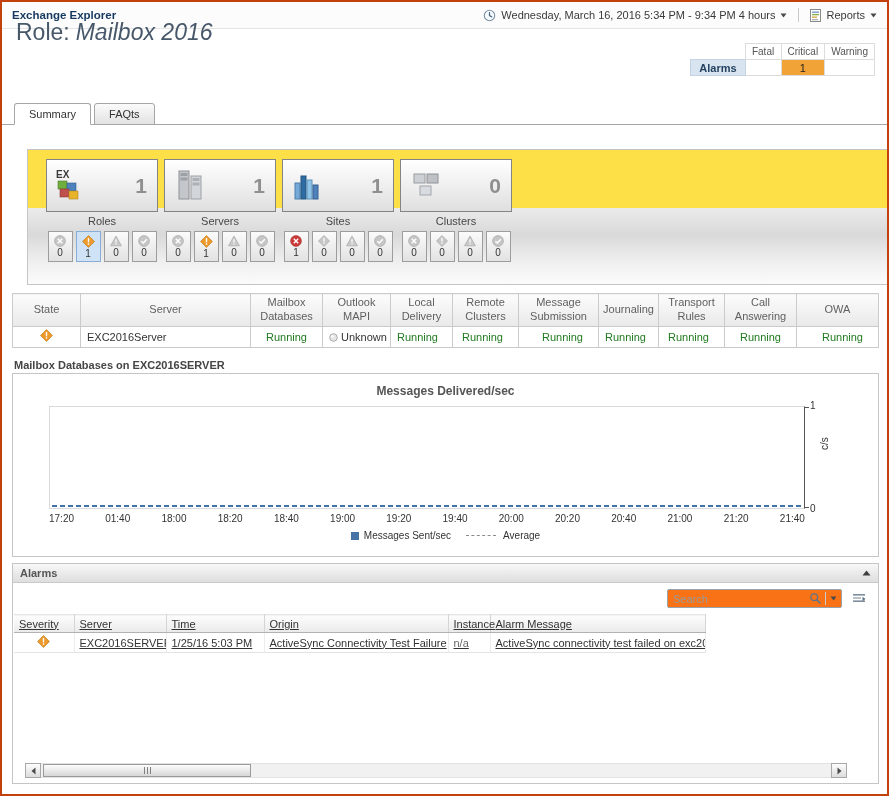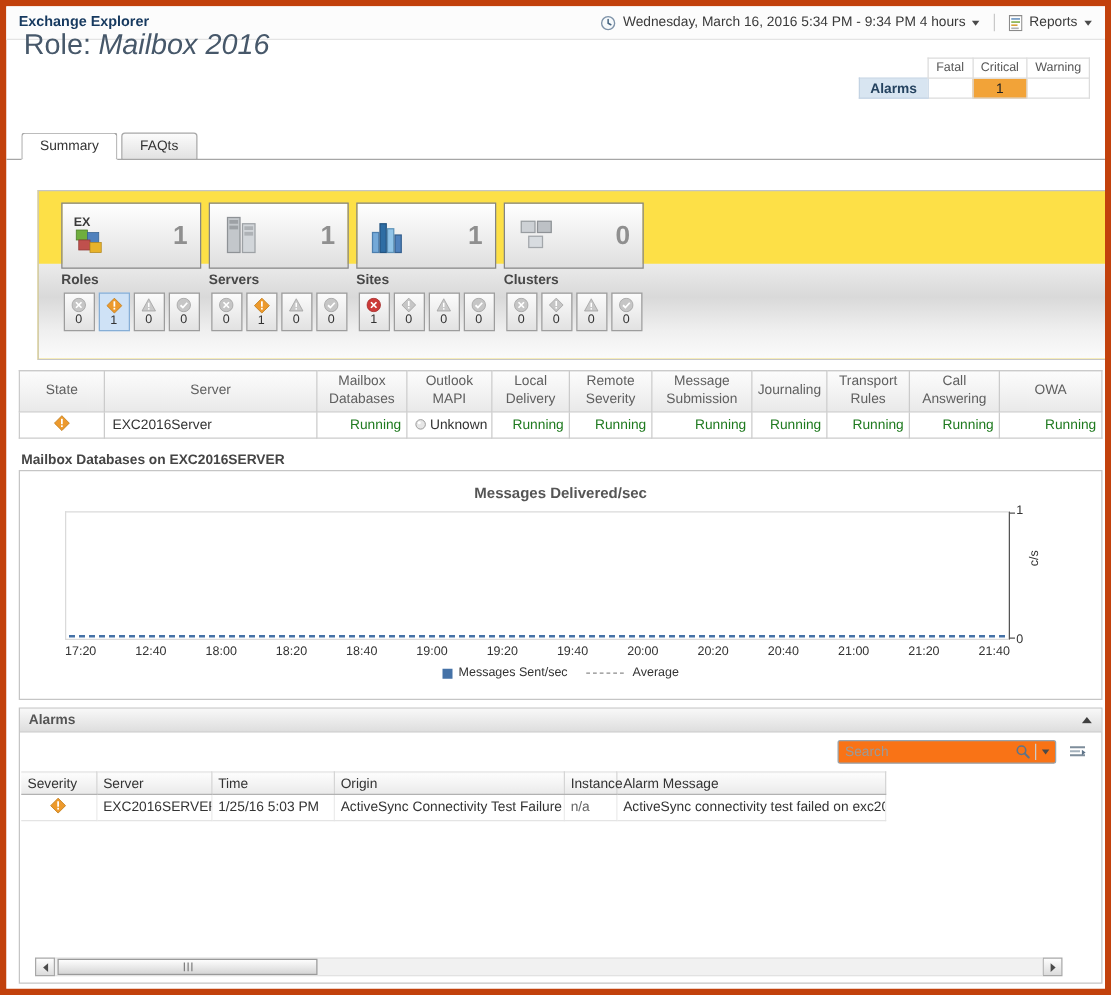--- a/index.html
+++ b/index.html
@@ -1,17 +1,17 @@
 <!DOCTYPE html>
 <html><head>
 <meta charset="utf-8">
 <style>
   * { margin:0; padding:0; box-sizing:border-box; }
   body { font-family:"Liberation Sans",sans-serif; background:#e9e9e9; }
-  #root { position:relative; width:889px; height:796px; background:#fff; border:5px solid #c2410c; overflow:hidden; font-size:11px; color:#333; }
+  #root { position:relative; width:889px; height:796px; background:#fff; border:2px solid #c2410c; overflow:hidden; font-size:11px; color:#333; }
   .icn { display:inline-flex; align-items:center; }
   .icn svg { display:block; }
 
   
   .topbar { position:absolute; top:0; left:0; right:0; height:27px; display:flex; align-items:center; padding:0 10px; background:#fcfcfc; border-bottom:1px solid #e4e4e4; }
   .app-title { font-weight:bold; color:#16395f; font-size:11.5px; cursor:pointer; }
   .topbar-right { margin-left:auto; display:flex; align-items:center; gap:5px; }
   .tr-text { color:#3a3a3a; }
   .vsep { width:1px; height:14px; background:#c9c9c9; margin:0 6px; }
 
@@ -32,32 +32,32 @@
   .tab.active { background:#fff; border-bottom:1px solid #fff; }
   .tabline { position:absolute; left:0; right:0; top:122px; height:1px; background:#a6a6a6; z-index:1; }
 
   
   .tile-panel { position:absolute; left:25px; top:147px; width:867px; height:136px; border:1px solid #c5c5c5; background:#fde047; overflow:hidden; }
   .tile-band { position:absolute; left:0; right:0; top:58px; bottom:0; background:linear-gradient(180deg,#ebebeb 0%,#d9d9d9 35%,#efefef 70%,#fbfbfb 100%); }
   .tiles-row { position:absolute; left:18px; top:9px; display:flex; gap:6px; z-index:2; }
   .tile { width:112px; }
   .tile-box { height:53px; border:1px solid #848484; background:linear-gradient(180deg,#ffffff,#dfdfdf); display:flex; align-items:center; padding:0 6px; cursor:pointer; }
   .tile-count { margin-left:auto; margin-right:4px; font-size:21px; font-weight:bold; color:#8f8f8f; }
-  .tile-label { text-align:left; font-weight:bold; color:#474747; margin-top:3px; height:14px; font-size:11px; }
+  .tile-label { text-align:center; font-weight:normal; color:#474747; margin-top:3px; height:14px; font-size:11px; }
   .tile-stats { display:flex; justify-content:center; gap:3px; margin-top:2px; }
   .stat-box { width:25px; height:31px; border:1px solid #9d9d9d; background:linear-gradient(180deg,#fbfbfb,#e2e2e2); display:flex; flex-direction:column; align-items:center; justify-content:center; gap:1px; cursor:pointer; }
   .stat-box.highlight { background:#cfe2f6; border-color:#86aed6; }
   .stat-count { font-size:10px; color:#333; line-height:10px; }
 
   
   .server-table { position:absolute; left:10px; top:291px; width:867px; border-collapse:collapse; table-layout:fixed; background:#fff; }
   .server-table th { border:1px solid #cbcbcb; background:linear-gradient(180deg,#fcfcfc,#e9e9e9); color:#5f5f5f; font-weight:normal; font-size:11px; padding:2px 3px; height:32px; text-align:center; line-height:1.25; }
   .server-table td { border:1px solid #cbcbcb; font-size:11px; height:21px; padding:2px 6px; background:#fff; }
   .server-table td.state-cell { text-align:center; }
-  .server-table td.status-cell { text-align:right; padding-right:4px; white-space:nowrap; }
+  .server-table td.status-cell { text-align:right; padding-right:15px; white-space:nowrap; }
   .server-table td.status-cell .icn { margin-right:3px; vertical-align:-1px; }
   .running .status-text { color:#1f7a1f; }
   .unknown .status-text { color:#333; }
 
   .section-title { position:absolute; left:12px; top:357px; font-weight:bold; color:#454545; font-size:11px; }
 
   
   .chart-panel { position:absolute; left:10px; top:371px; width:867px; height:184px; border:1px solid #c5c5c5; background:#fff; }
   .chart-title { text-align:center; margin-top:10px; font-weight:bold; font-size:12px; color:#555; }
   .plot { position:absolute; left:36px; top:32px; width:756px; height:103px; border:1px solid #dadada; border-right:1px solid #555; background:#fff; }
@@ -76,21 +76,21 @@
   
   .alarms-panel { position:absolute; left:10px; top:561px; width:867px; height:221px; border:1px solid #c5c5c5; background:#fff; }
   .alarms-header { height:19px; background:linear-gradient(180deg,#f8f8f8,#dedede); border-bottom:1px solid #c9c9c9; display:flex; align-items:center; padding:0 7px; cursor:pointer; }
   .alarms-title { font-weight:bold; color:#555; font-size:11px; }
   .collapse { margin-left:auto; cursor:pointer; }
   .search-row { position:absolute; top:25px; right:12px; display:flex; align-items:center; gap:10px; }
   .search-box { width:175px; height:19px; border:1px solid #98a3ac; border-radius:2px; background:#f97316; display:flex; align-items:center; padding:0 4px 0 5px; }
   .search-input { border:none; outline:none; flex:1; min-width:0; font-size:11px; color:#333; font-family:inherit; background:transparent; }
   .search-input::placeholder { color:#9a9a9a; }
   .search-sep { width:1px; height:13px; background:#ccc; margin:0 4px 0 3px; }
-  .alarms-table { position:absolute; left:1px; top:50px; width:692px; border-collapse:collapse; table-layout:fixed; }
+  .alarms-table { position:absolute; left:1px; top:50px; width:692px; border-collapse:collapse; table-layout:fixed;text-decoration:underline; }
   .alarms-table th { background:linear-gradient(180deg,#fdfdfd,#eaeaea); border-right:1px solid #d5d5d5; border-bottom:1px solid #b2b2b2; border-top:1px solid #e6e6e6; font-weight:normal; color:#333; text-align:left; padding:2px 5px; height:18px; font-size:11px; cursor:pointer; }
   .alarms-table td { border-bottom:1px solid #e4e4e4; border-right:1px solid #ececec; padding:2px 5px; font-size:11px; color:#333; height:19px; white-space:nowrap; overflow:hidden; }
   .alarms-table td.sev-cell { text-align:center; }
   .alarms-table td.na { color:#666; }
 
   
   .hscrollbar { position:absolute; left:12px; right:31px; bottom:5px; height:15px; display:flex; }
   .scroll-arrow { width:16px; height:15px; border:1px solid #a8a8a8; background:linear-gradient(180deg,#fdfdfd,#dcdcdc); display:flex; align-items:center; justify-content:center; cursor:pointer; }
   .scroll-track { flex:1; background:#f1f1f1; border-top:1px solid #e2e2e2; border-bottom:1px solid #e2e2e2; position:relative; cursor:pointer; }
   .scroll-thumb { position:absolute; left:2px; top:0; width:208px; height:13px; border:1px solid #9a9a9a; background:linear-gradient(180deg,#fdfdfd,#d6d6d6); display:flex; align-items:center; justify-content:center; gap:2px; cursor:grab; }
@@ -402,21 +402,21 @@
         <col style="width:72px">
         <col>
     </colgroup>
     <thead>
         <tr>
           <th>State</th>
           <th>Server</th>
           <th>Mailbox Databases</th>
           <th>Outlook MAPI</th>
           <th>Local Delivery</th>
-          <th>Remote Severity</th>
+          <th>Remote Clusters</th>
           <th>Message Submission</th>
           <th>Journaling</th>
           <th>Transport Rules</th>
           <th>Call Answering</th>
           <th>OWA</th>
         </tr>
       </thead>
     <tbody>
         <tr>
           <td class="state-cell"><span class="icn">
@@ -450,21 +450,21 @@
   <div class="chart-panel">
     <div class="chart-title">Messages Delivered/sec</div>
     <div class="plot">
       <div class="series-line" style="background: repeating-linear-gradient(90deg, rgb(69, 114, 167) 0px, rgb(69, 114, 167) 5px, transparent 5px, transparent 8px);"></div>
     </div>
     <div class="ytick ytick-top">1</div>
     <div class="ytick ytick-bottom">0</div>
     <div class="ylabel">c/s</div>
     <div class="xticks">
         <span>17:20</span>
-        <span>12:40</span>
+        <span>01:40</span>
         <span>18:00</span>
         <span>18:20</span>
         <span>18:40</span>
         <span>19:00</span>
         <span>19:20</span>
         <span>19:40</span>
         <span>20:00</span>
         <span>20:20</span>
         <span>20:40</span>
         <span>21:00</span>

